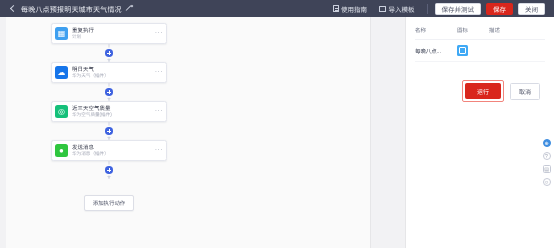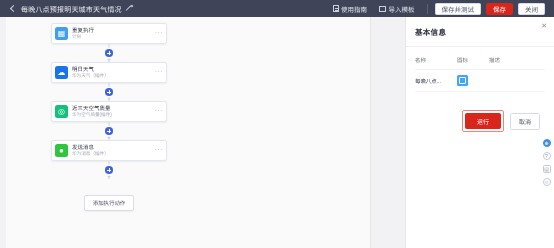--- a/index.html
+++ b/index.html
@@ -361,24 +361,20 @@
 
         <div class="add-action-wrap">
           <div class="add-action">添加执行动作</div>
         </div>
 
       </div>
     </div>
   </div>
 
   <div class="panel">
-    <div class="panel-head">
-      <div class="panel-title">基本信息</div>
-      <div class="panel-close">✕</div>
-    </div>
 
     <div class="tbl">
       <div class="tbl-head">
         <div class="c-name">名称</div>
         <div class="c-icon">图标</div>
         <div class="c-desc">描述</div>
       </div>
       <div class="tbl-row">
         <div class="c-name">每晚八点...</div>
         <div class="c-icon">

